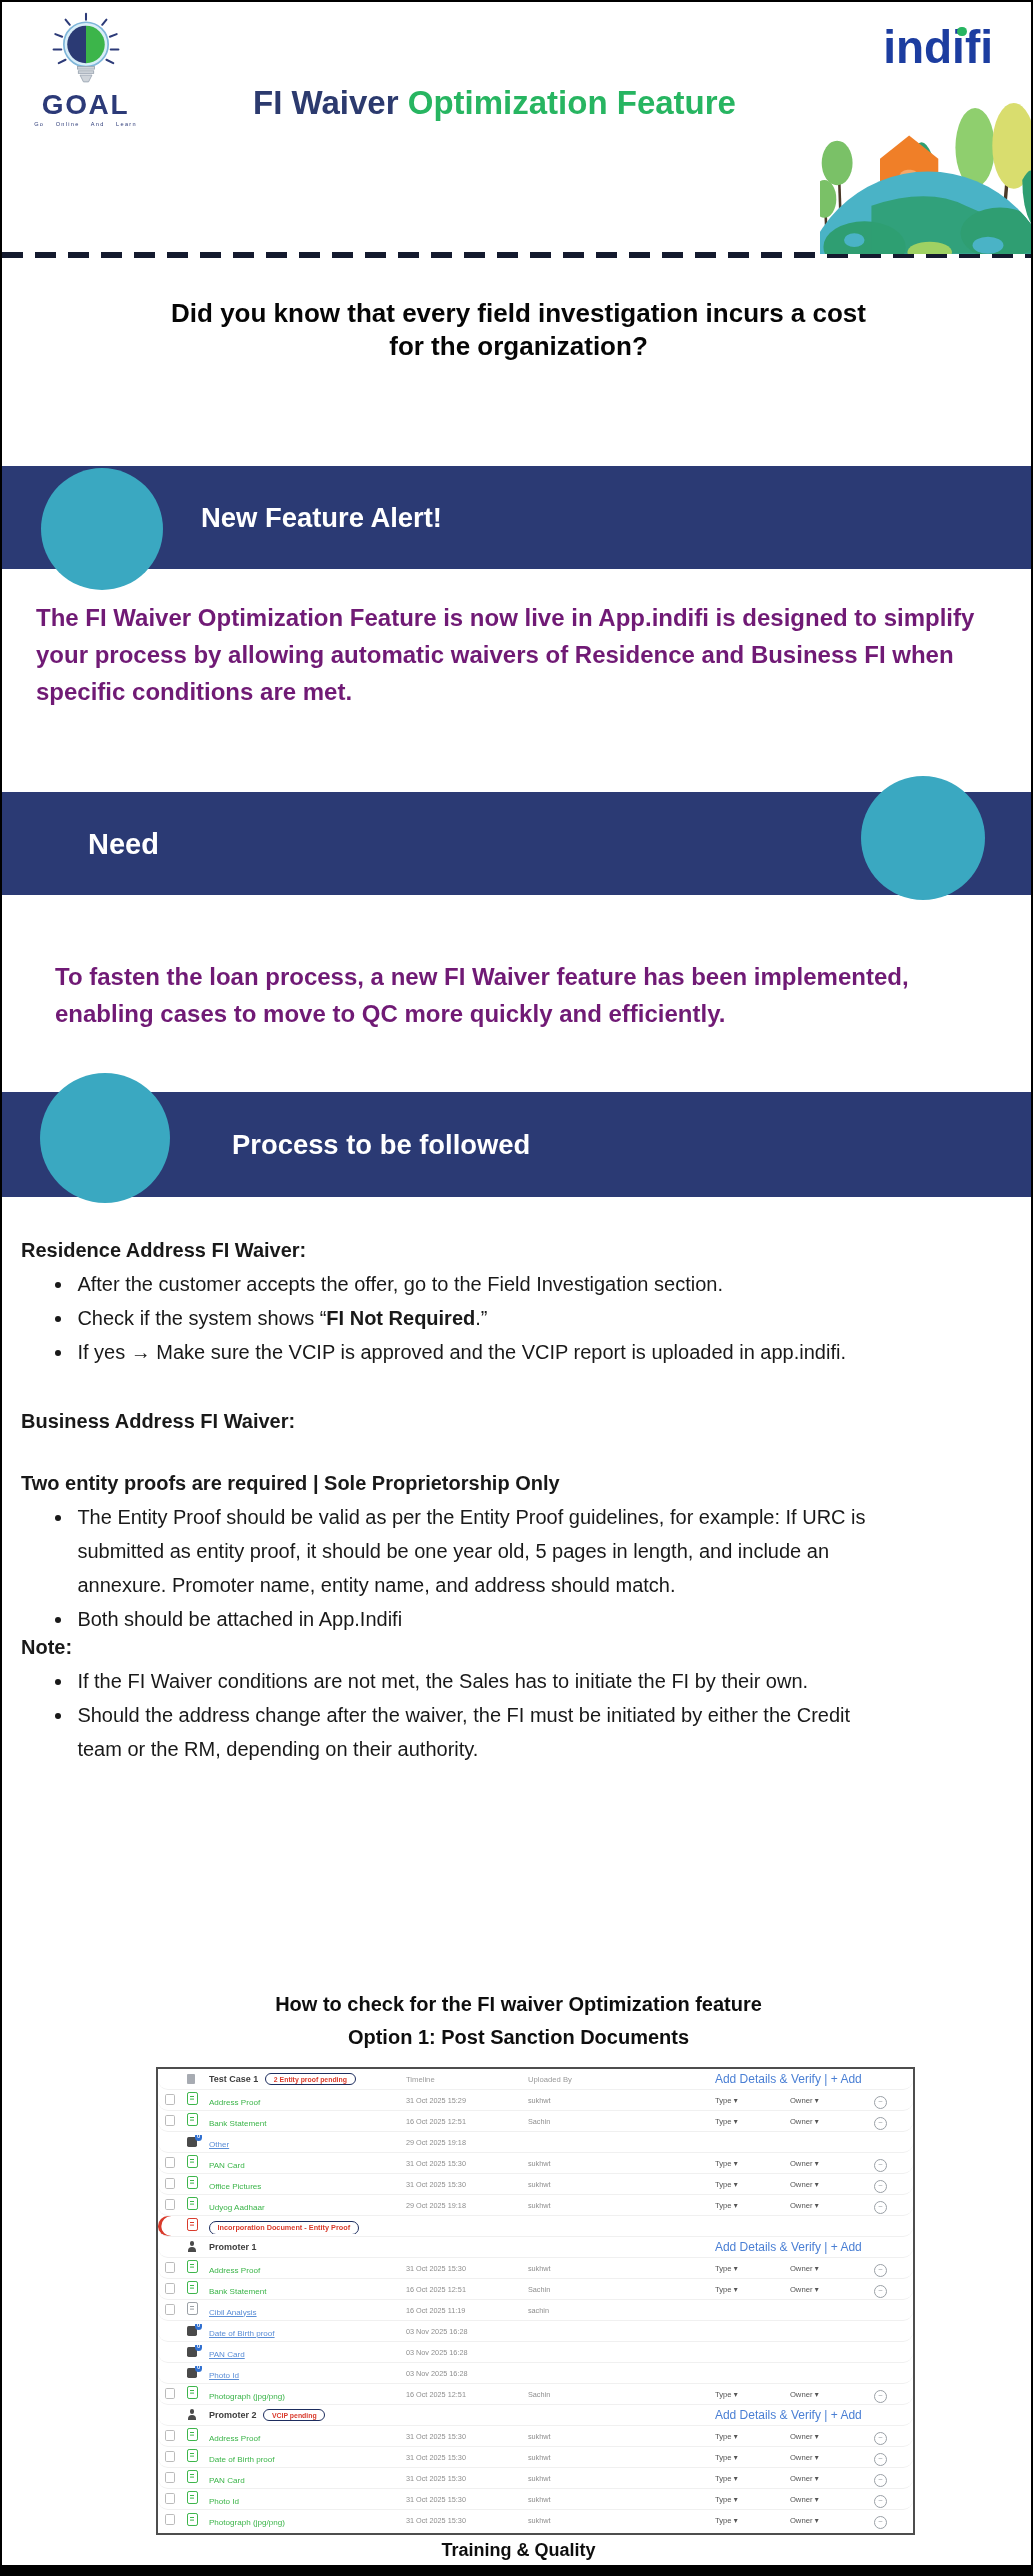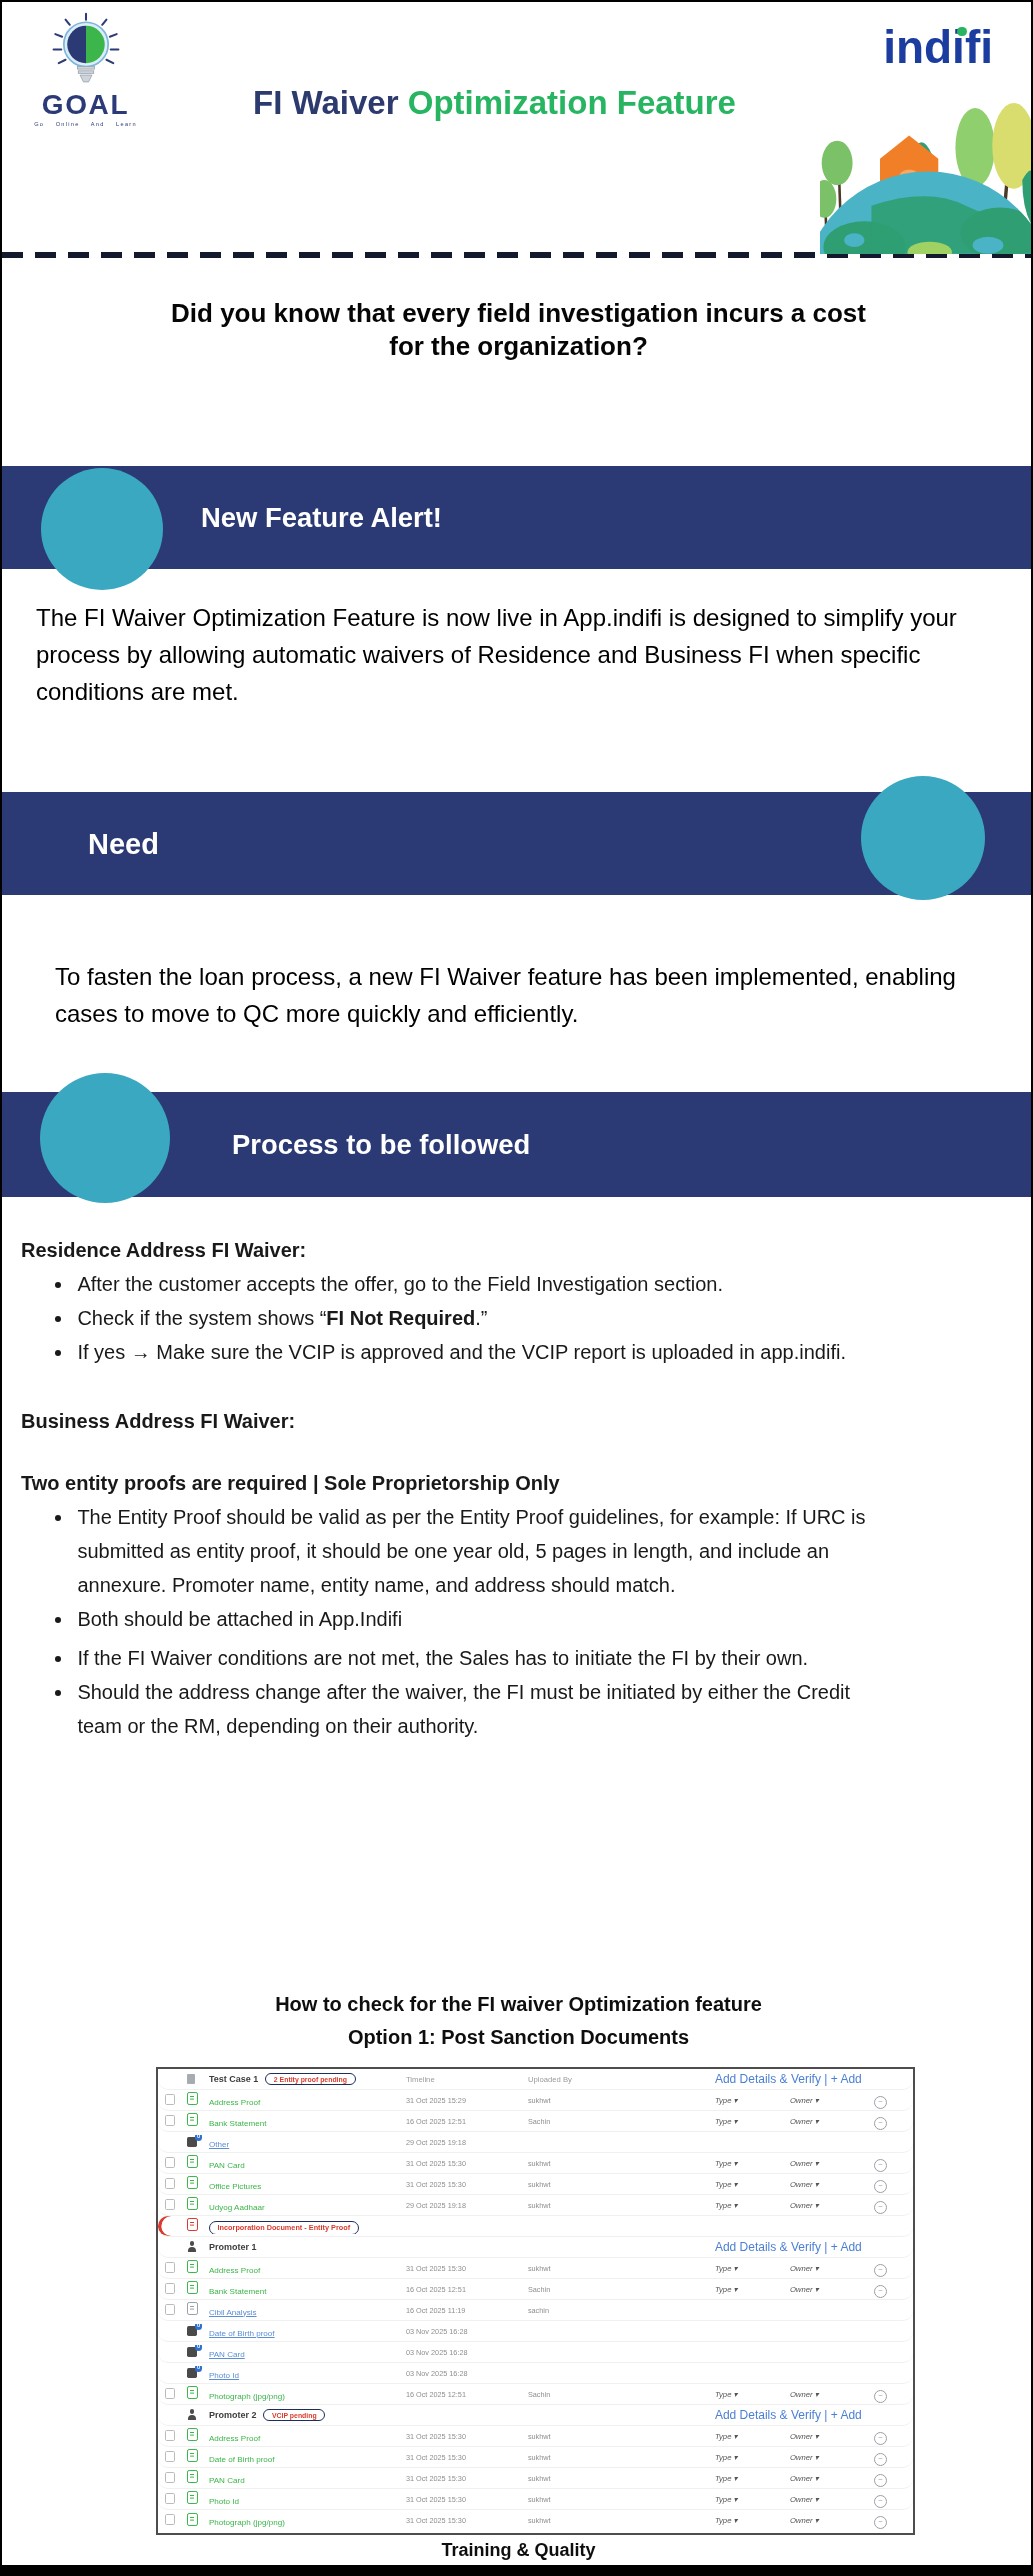--- a/index.html
+++ b/index.html
@@ -28,21 +28,21 @@
   .banner .btxt{position:absolute;top:50%;transform:translateY(-50%);white-space:nowrap;}
   #banner-new{top:464px;height:103px;} #banner-new .btxt{left:199px;font-size:27.4px;}
   #banner-need{top:790px;height:103px;} #banner-need .btxt{left:86px;font-size:29px;}
   #banner-process{top:1090px;height:105px;} #banner-process .btxt{left:230px;font-size:27.4px;}
   .circle{position:absolute;border-radius:50%;background:#3aa8c1;z-index:3;}
   #c1{left:39px;top:466px;width:122px;height:122px;}
   #c2{left:859px;top:774px;width:124px;height:124px;}
   #c3{left:38px;top:1071px;width:130px;height:130px;}
 
   
-  .para{position:absolute;color:#000000;font-size:24px;line-height:37px;}
+  .para{position:absolute;color:#701a75;font-size:24px;line-height:37px;font-weight:bold;}
   #para-new{left:34px;top:597px;width:968px;}
   #para-need{left:53px;top:956px;width:926px;}
 
   
   .process{position:absolute;left:19px;top:1237px;width:994px;color:#191919;}
   .process h3{margin:0;font-size:20px;font-weight:bold;line-height:23px;}
   .process h3.mt1{margin-top:41px;} .process h3.mt2{margin-top:39px;} .process h3.mt3{margin-top:0px;}
   .process ul{margin:5.1px 0 0 0;padding-left:53px;width:797px;font-size:20px;line-height:34px;}
   .process li{padding-left:3.4px;}
 
@@ -55,21 +55,21 @@
          border:2.6px solid #4d4d4d;box-sizing:border-box;overflow:hidden;}
   .trow{display:grid;grid-template-columns:22px 22px 197px 122px 187px 75px 84px 31px;
         align-items:center;box-sizing:border-box;height:21px;border-bottom:0.9px solid #f0f0f0;padding:0 6.9px;border-radius:10px;}
   .trow:last-child{border-bottom:none;}
   .cell{overflow:hidden;white-space:nowrap;}
   .sec-title{font-size:9px;color:#3d3d3d;font-weight:bold;display:flex;align-items:center;}
   .colhead{font-size:7.7px;color:#9a9a9a;}
   .actions{grid-column:6/9;text-align:left;font-size:12px;color:#4a7fd4;}
   .lbl{font-size:8.1px;} .lbl.green{color:#3cb54a;} .lbl.pending,.lbl.plain{color:#5b8ed6;text-decoration:underline;}
   .time,.by{font-size:7.3px;color:#8f8f8f;}
-  .drop{font-size:7.7px;color:#555;font-style:italic;}
+  .drop{font-size:7.7px;color:#555;}
   .cb{display:inline-block;width:8.6px;height:8.6px;border:1px solid #bbb;border-radius:1.7px;background:#fff;}
   .ic-doc{display:inline-block;width:9.4px;height:11px;border:1.2px solid currentColor;border-radius:2.1px;position:relative;}
   .ic-doc::after{content:"";position:absolute;left:1.7px;top:3px;width:4.7px;height:1px;
                  background:currentColor;box-shadow:0 2.6px 0 currentColor;}
   .green-c{color:#3cb54a;} .grey-c{color:#9aa0a6;} .red-c{color:#d93a2b;}
   .ic-pend{display:inline-block;width:10.3px;height:9.4px;background:#4a4a4a;border-radius:1.7px;position:relative;}
   .badge0{position:absolute;top:-4.3px;right:-5.1px;width:7.7px;height:7.7px;border-radius:50%;background:#2f6fd0;
           color:#fff;font-size:5.6px;line-height:7.7px;text-align:center;font-weight:bold;}
   .ic-bldg{display:inline-block;width:7.7px;height:9.4px;background:#a7abb2;border-radius:0.9px;}
   .ic-person{display:inline-block;position:relative;width:10.3px;height:10.3px;}
@@ -189,20 +189,21 @@
       <li><span>After the customer accepts the offer, go to the Field Investigation section.</span><b></b><span></span></li>
       <li><span>Check if the system shows “</span><b>FI Not Required</b><span>.”</span></li>
       <li><span>If yes → Make sure the VCIP is approved and the VCIP report is uploaded in app.indifi.</span><b></b><span></span></li>
     </ul>
     <h3 class="mt1">Business Address FI Waiver:</h3>
     <h3 class="mt2">Two entity proofs are required | Sole Proprietorship Only</h3>
     <ul>
       <li><span>The Entity Proof should be valid as per the Entity Proof guidelines, for example: If URC is submitted as entity proof, it should be one year old, 5 pages in length, and include an annexure. Promoter name, entity name, and address should match.</span></li>
       <li><span>Both should be attached in App.Indifi</span></li>
     </ul>
+    <h3 class="mt3">Note:</h3>
     <ul>
       <li><span>If the FI Waiver conditions are not met, the Sales has to initiate the FI by their own.</span></li>
       <li><span>Should the address change after the waiver, the FI must be initiated by either the Credit team or the RM, depending on their authority.</span></li>
     </ul>
   </div>
 
   <div class="howto">
     <div>How to check for the FI waiver Optimization feature</div>
     <div>Option 1: Post Sanction Documents</div>
   </div>

